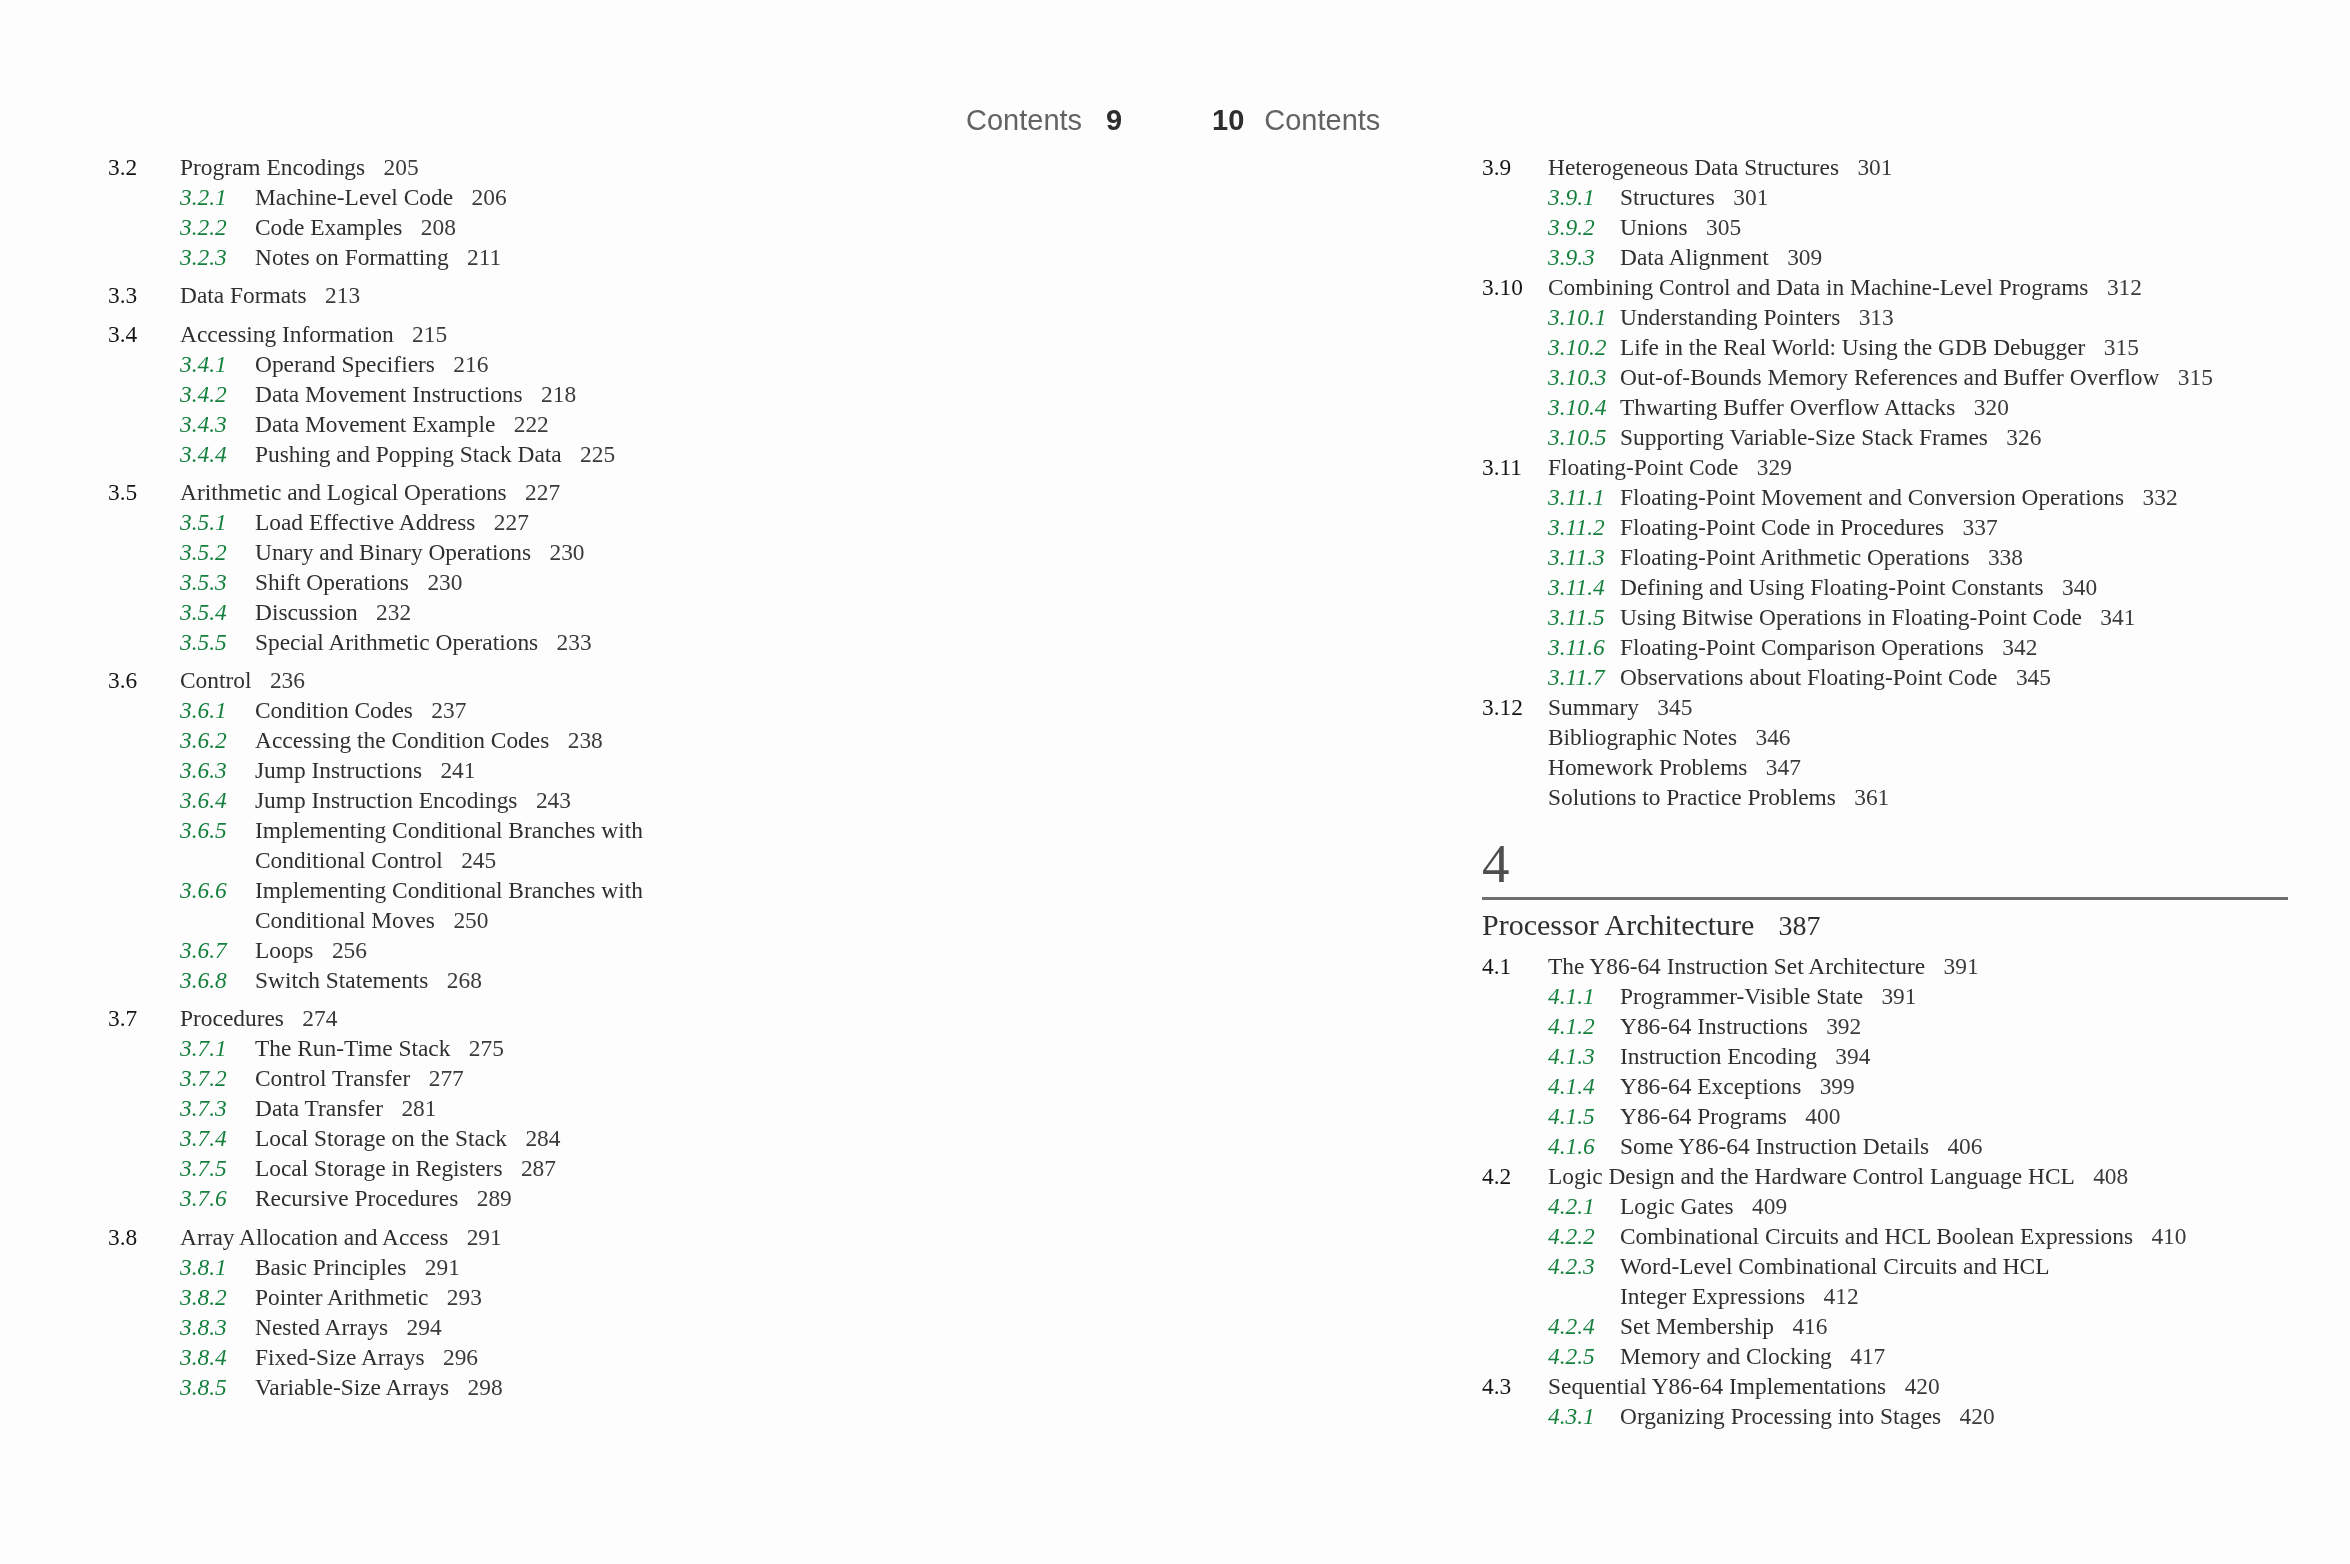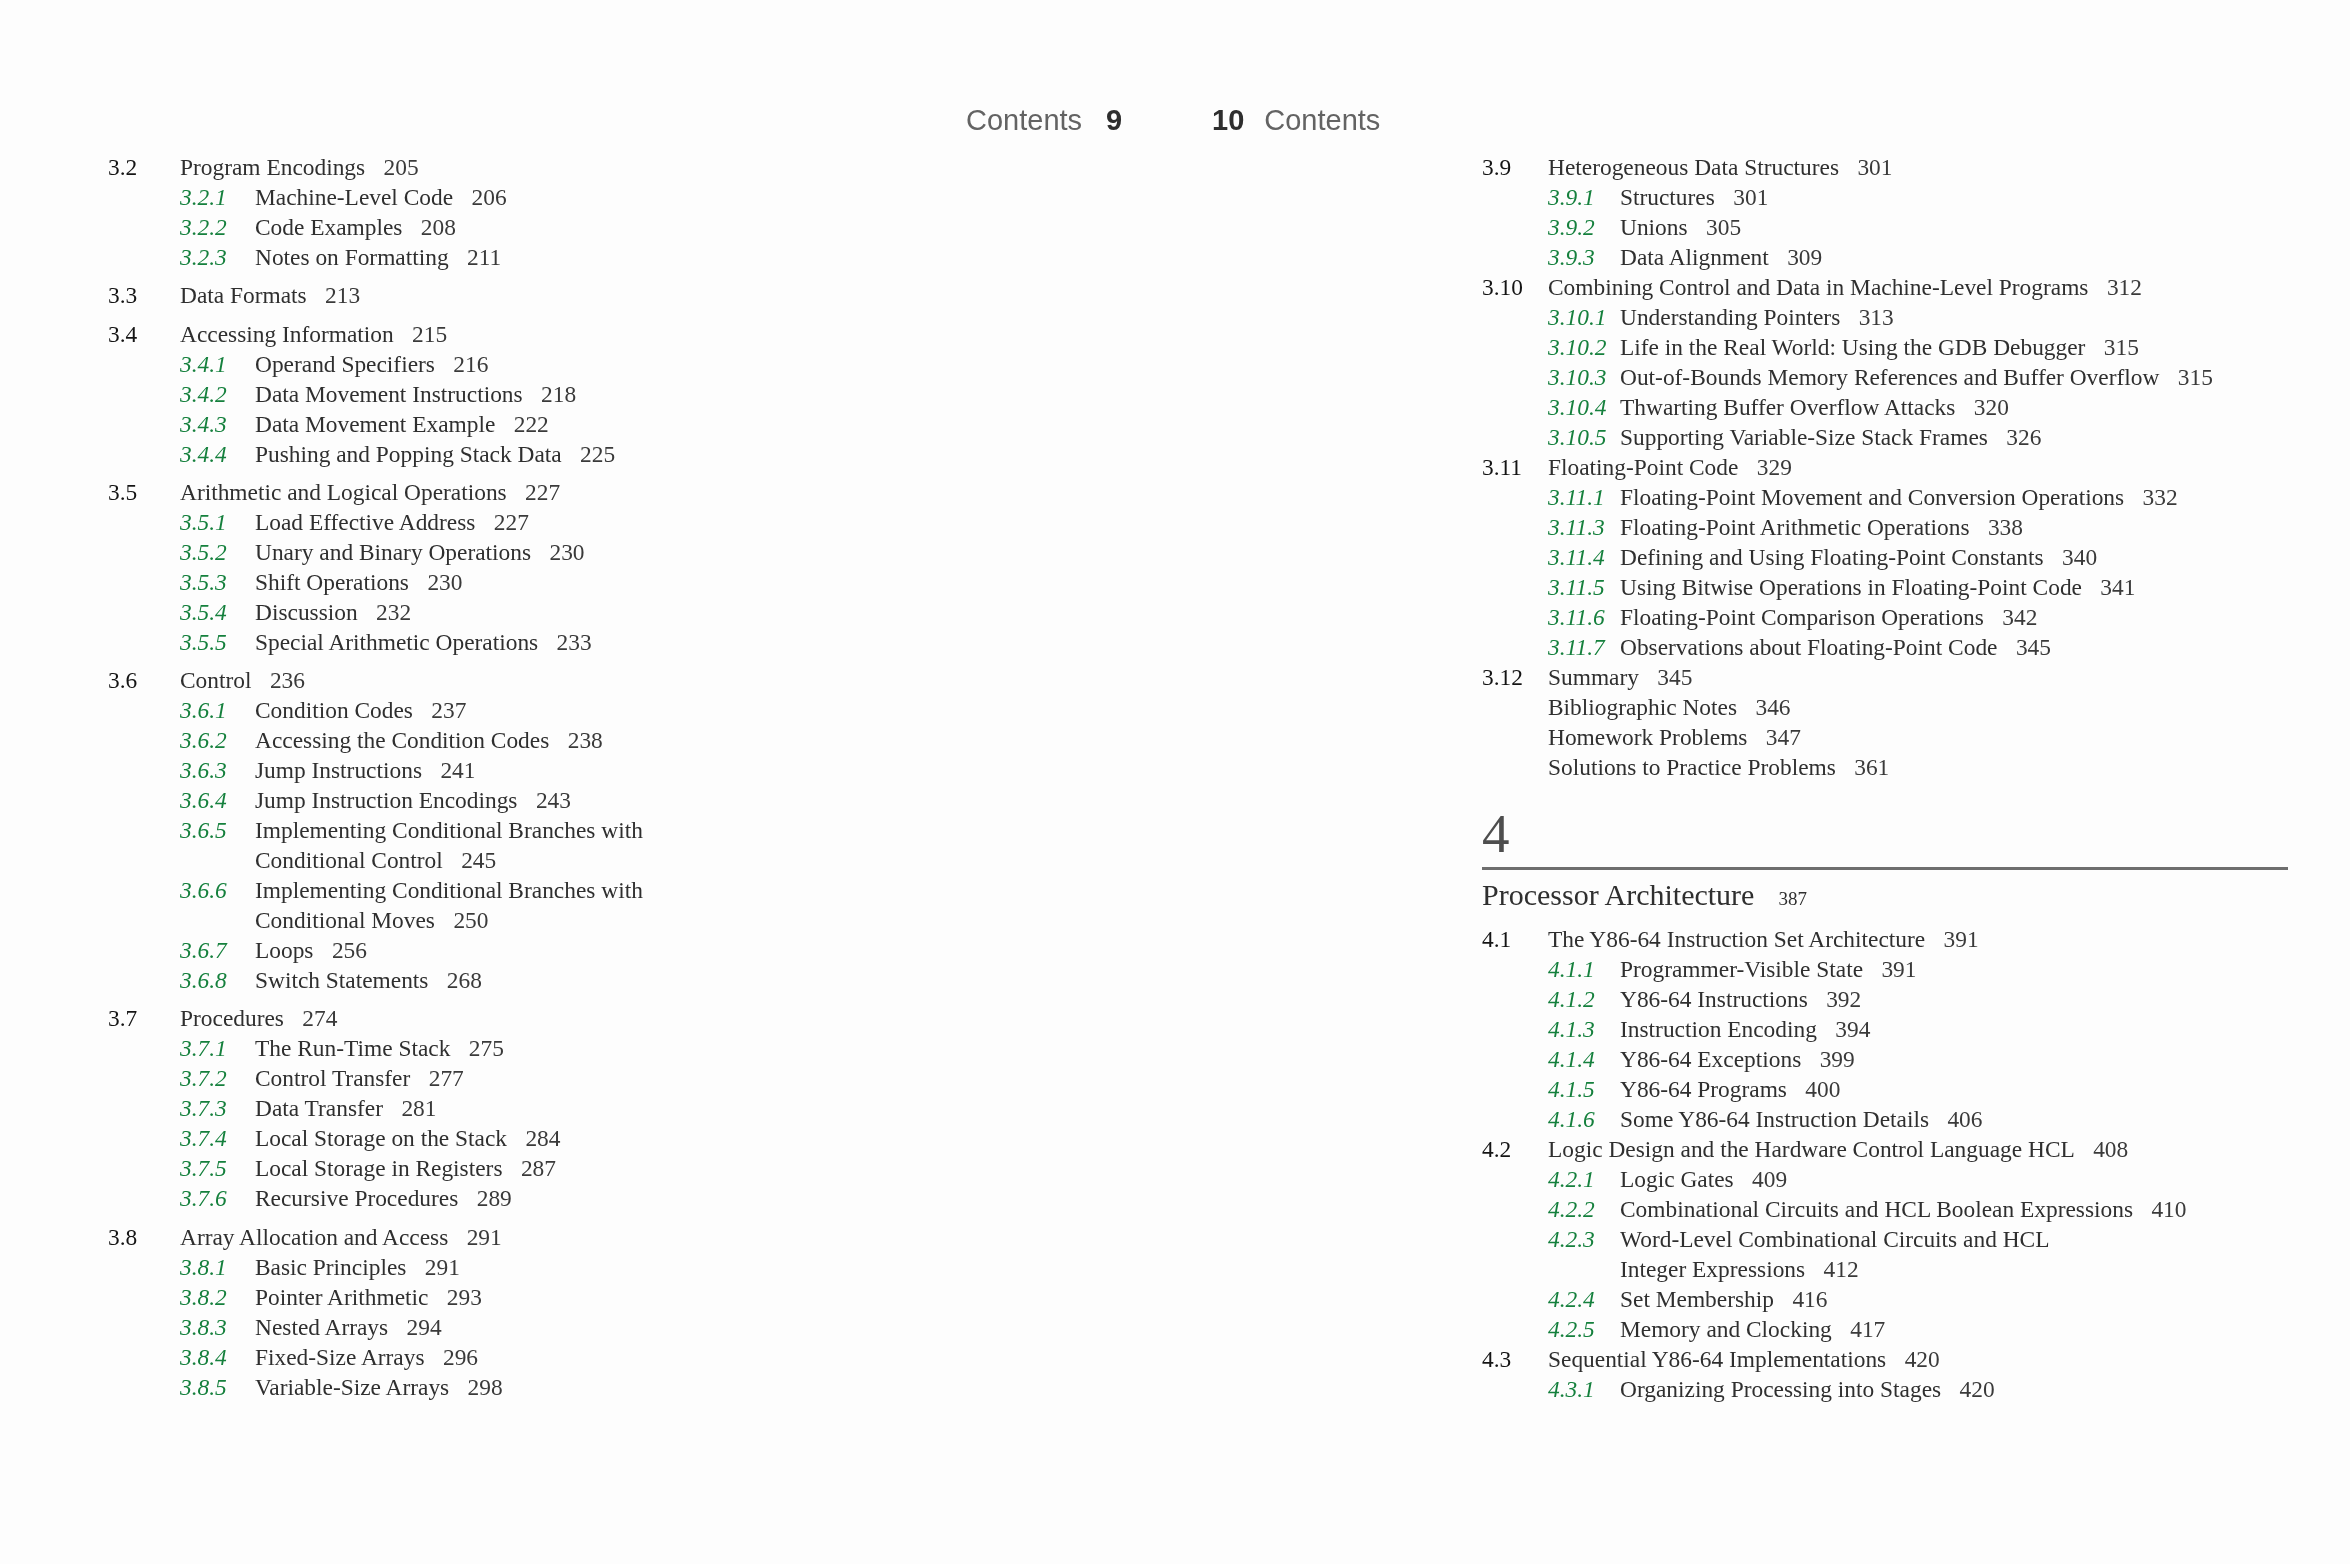--- a/index.html
+++ b/index.html
@@ -44,21 +44,21 @@
   .title { color:#2f2f2f; }
   .pg { margin-left:18.4px; color:#3a3a3a; }
 
   .chapter { margin-top:24px; margin-bottom:9.2px; }
   .chapnum {
     font-size:55px; line-height:55px;
     color:#4e4e4e;
   }
   .chaprule { width:806px; height:3.7px; background:#6e6e6e; margin-top:5.5px; }
   .chaptitle { margin-top:9.2px; font-size:30px; line-height:31px; color:#1e1e1e; }
-  .chaptitle .pg { margin-left:24px; font-size:19px; color:#2f2f2f; }
+  .chaptitle .pg { margin-left:24px; font-size:28px; color:#2f2f2f; }
 </style>
 </head>
 <body>
 
 <div class="running-head" id="head-left">
   <span>Contents</span>
   <span class="folio">9</span>
 </div>
 
 <div class="running-head" id="head-right">
@@ -365,20 +365,26 @@
         <span class="line"><span class="title">Floating-Point Code</span><span class="pg">329</span></span>
       </span>
     </div>
     <div class="row sub">
       <span class="num">3.11.1</span>
       <span class="titleblock">
         <span class="line"><span class="title">Floating-Point Movement and Conversion Operations</span><span class="pg">332</span></span>
       </span>
     </div>
     <div class="row sub">
+      <span class="num">3.11.2</span>
+      <span class="titleblock">
+        <span class="line"><span class="title">Floating-Point Code in Procedures</span><span class="pg">337</span></span>
+      </span>
+    </div>
+    <div class="row sub">
       <span class="num">3.11.3</span>
       <span class="titleblock">
         <span class="line"><span class="title">Floating-Point Arithmetic Operations</span><span class="pg">338</span></span>
       </span>
     </div>
     <div class="row sub">
       <span class="num">3.11.4</span>
       <span class="titleblock">
         <span class="line"><span class="title">Defining and Using Floating-Point Constants</span><span class="pg">340</span></span>
       </span>

